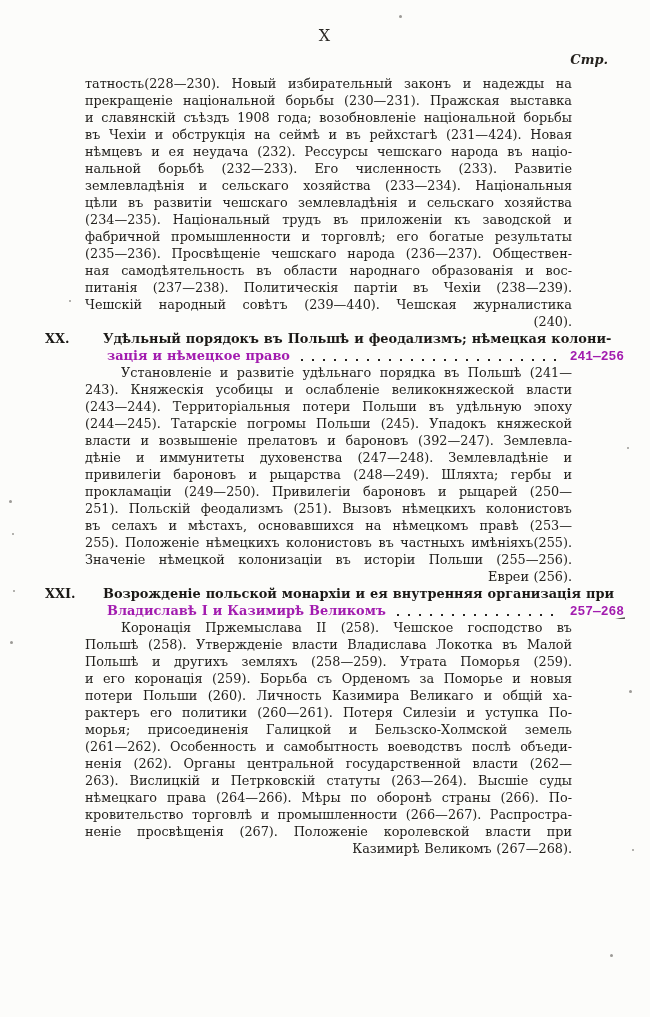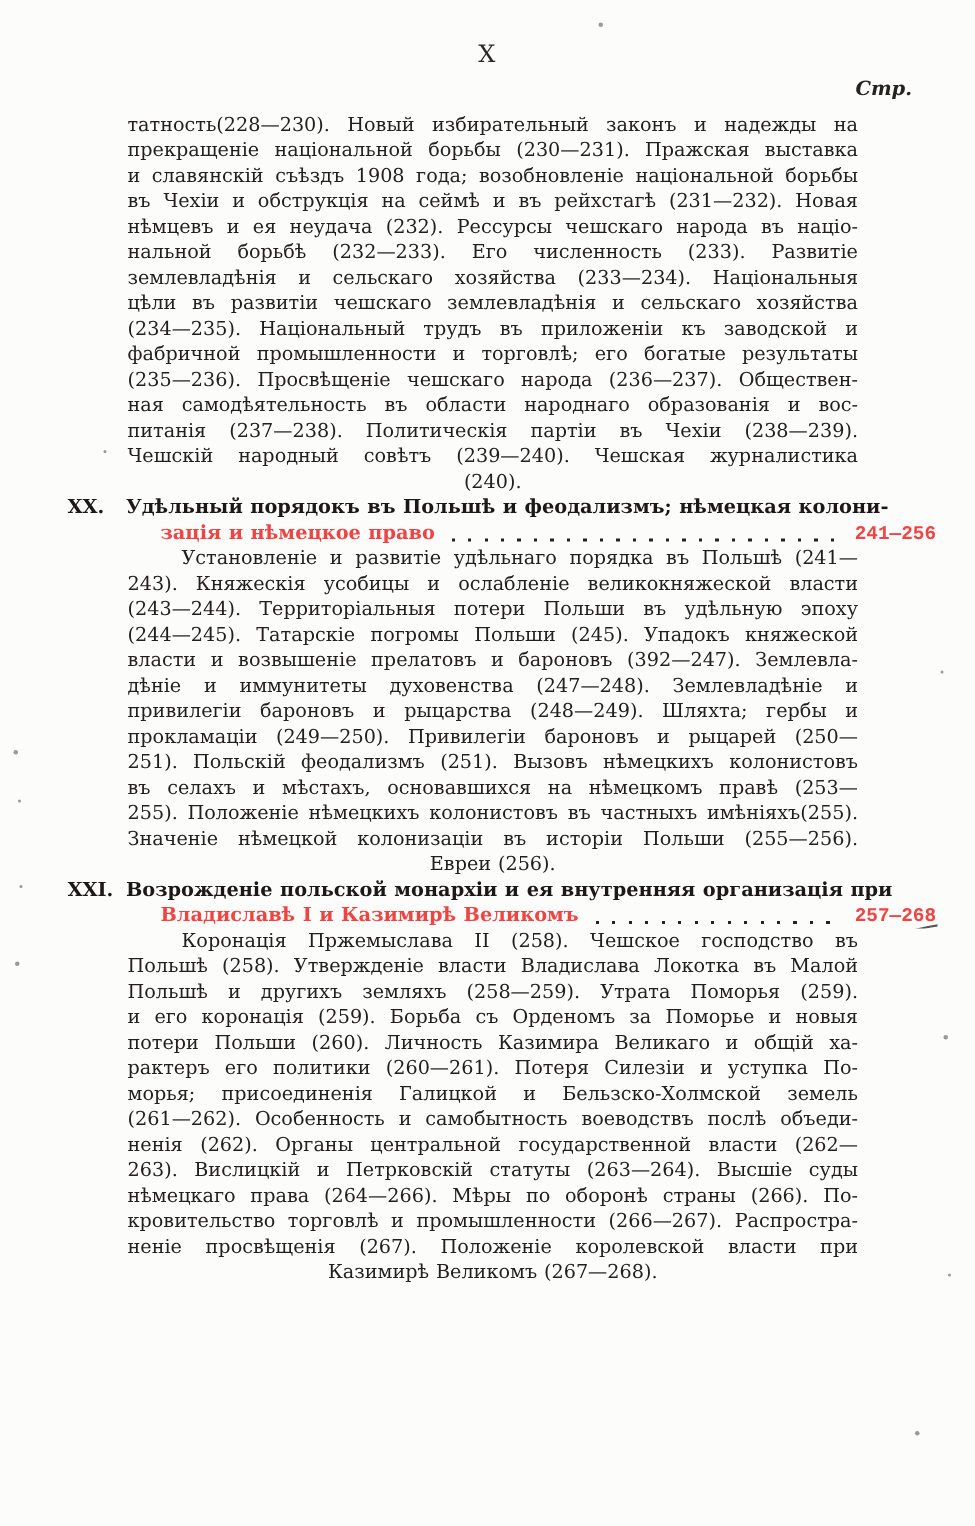--- a/index.html
+++ b/index.html
@@ -22,27 +22,27 @@
     font-style:italic;font-weight:700;font-size:13px;color:#26231f;
   }
   .toc-col{
     position:absolute;top:75px;left:45px;width:580px;
   }
   .ln{
     position:relative;height:17px;line-height:17px;overflow:hidden;
     font-size:12.8px;text-align:justify;word-spacing:0.5px;
   }
   .ln.j::after{content:"";display:inline-block;width:100%;height:0;vertical-align:top;}
-  .ln.end{text-align:center;}
+  .ln.end{text-align:right;}
   .ln.ind{padding-left:36px;}
   .para{margin-left:40px;width:487px;}
   .hl1{font-weight:700;color:#1b1916;text-align:left;font-size:12.9px;}
-  .hl1 .num{display:inline-block;min-width:38px;margin-right:1px;}
+  .hl1 .num{display:inline-block;min-width:38px;margin-right:20px;}
   .hl2{
-    font-weight:700;color:#ef4444;font-size:12.9px;
+    font-weight:700;color:#a21caf;font-size:12.9px;
     margin-left:62px;width:518px;
     display:flex;align-items:baseline;text-align:left;
   }
   .dots{
     flex:1 1 auto;height:2.4px;align-self:flex-end;
     margin:0 9px 3px 11px;
     background-image:repeating-linear-gradient(to right,#26231f 0 2.2px,transparent 2.2px 11px);
   }
   .pages{white-space:nowrap;font-weight:700;position:relative;padding-right:1px;font-family:Liberation Mono, monospace;}
   .pencil{position:absolute;left:-4px;bottom:-6px;width:86px;height:12px;opacity:.85;}
@@ -55,31 +55,31 @@
 
   <div class="folio">X</div>
   <div class="str-label">Стр.</div>
 
   <div class="toc-col">
 
     <div class="para">
       <div class="ln j">татность(228—230). Новый избирательный законъ и надежды на</div>
       <div class="ln j">прекращеніе національной борьбы (230—231). Пражская выставка</div>
       <div class="ln j">и славянскій съѣздъ 1908 года; возобновленіе національной борьбы</div>
-      <div class="ln j">въ Чехіи и обструкція на сеймѣ и въ рейхстагѣ (231—232). Новая</div>
+      <div class="ln j">въ Чехіи и обструкція на сеймѣ и въ рейхстагѣ (231—424). Новая</div>
       <div class="ln j">нѣмцевъ и ея неудача (232). Рессурсы чешскаго народа въ націо-</div>
       <div class="ln j">нальной борьбѣ (232—233). Его численность (233). Развитіе</div>
       <div class="ln j">землевладѣнія и сельскаго хозяйства (233—234). Національныя</div>
       <div class="ln j">цѣли въ развитіи чешскаго землевладѣнія и сельскаго хозяйства</div>
       <div class="ln j">(234—235). Національный трудъ въ приложеніи къ заводской и</div>
       <div class="ln j">фабричной промышленности и торговлѣ; его богатые результаты</div>
       <div class="ln j">(235—236). Просвѣщеніе чешскаго народа (236—237). Обществен-</div>
       <div class="ln j">ная самодѣятельность въ области народнаго образованія и вос-</div>
       <div class="ln j">питанія (237—238). Политическія партіи въ Чехіи (238—239).</div>
-      <div class="ln j">Чешскій народный совѣтъ (239—240). Чешская журналистика</div>
+      <div class="ln j">Чешскій народный совѣтъ (239—440). Чешская журналистика</div>
       <div class="ln end">(240).</div>
     </div>
 
     <div>
       <div class="ln hl1">
         <span class="num">XX.</span><span>Удѣльный порядокъ  въ Польшѣ и феодализмъ; нѣмецкая колони-</span>
       </div>
       <div class="ln hl2">
         <span>зація и нѣмецкое право</span>
         <span class="dots"></span>

